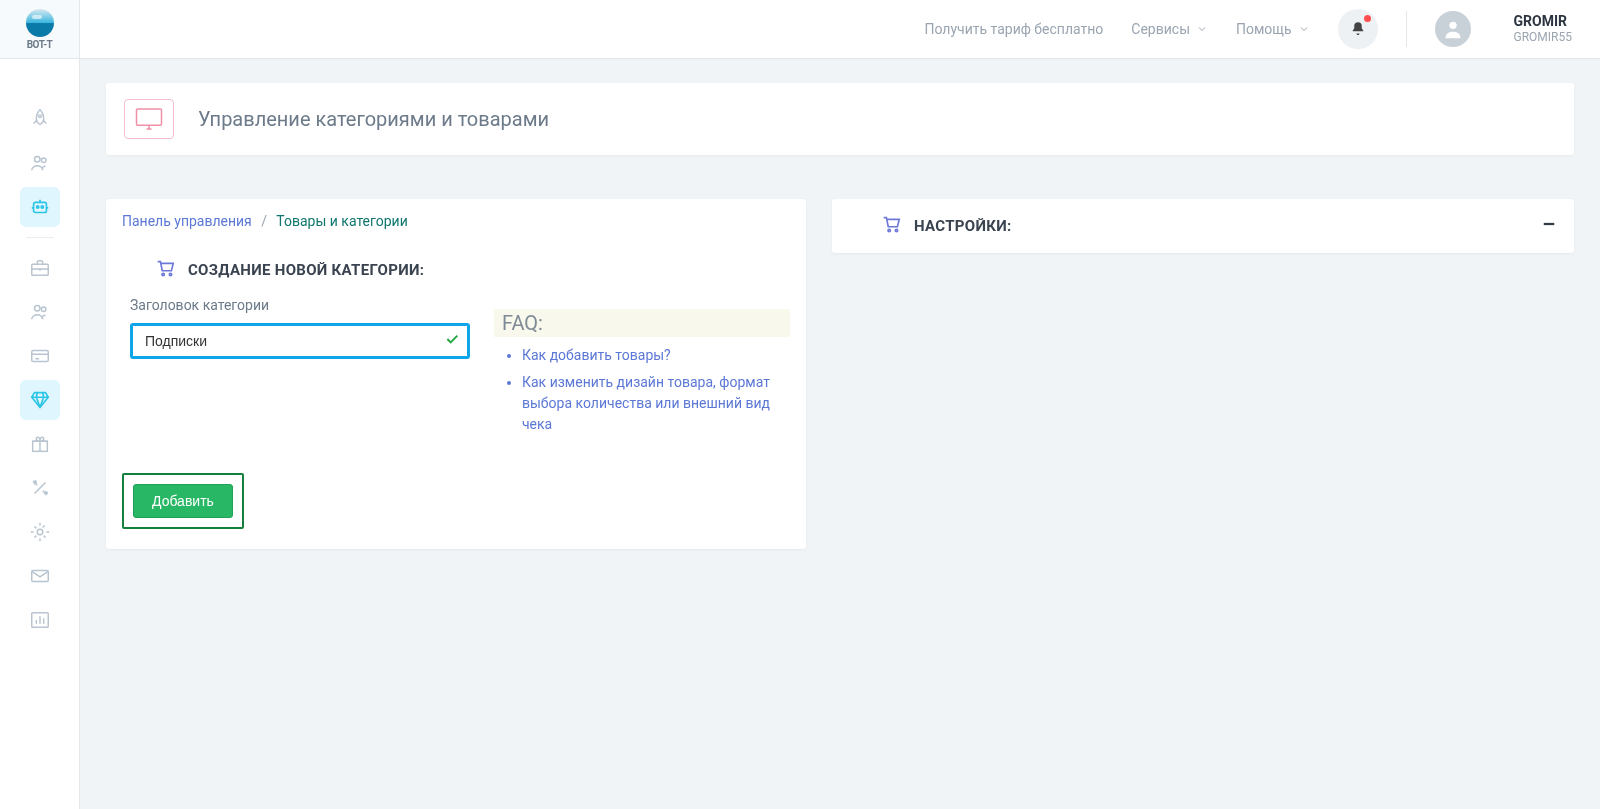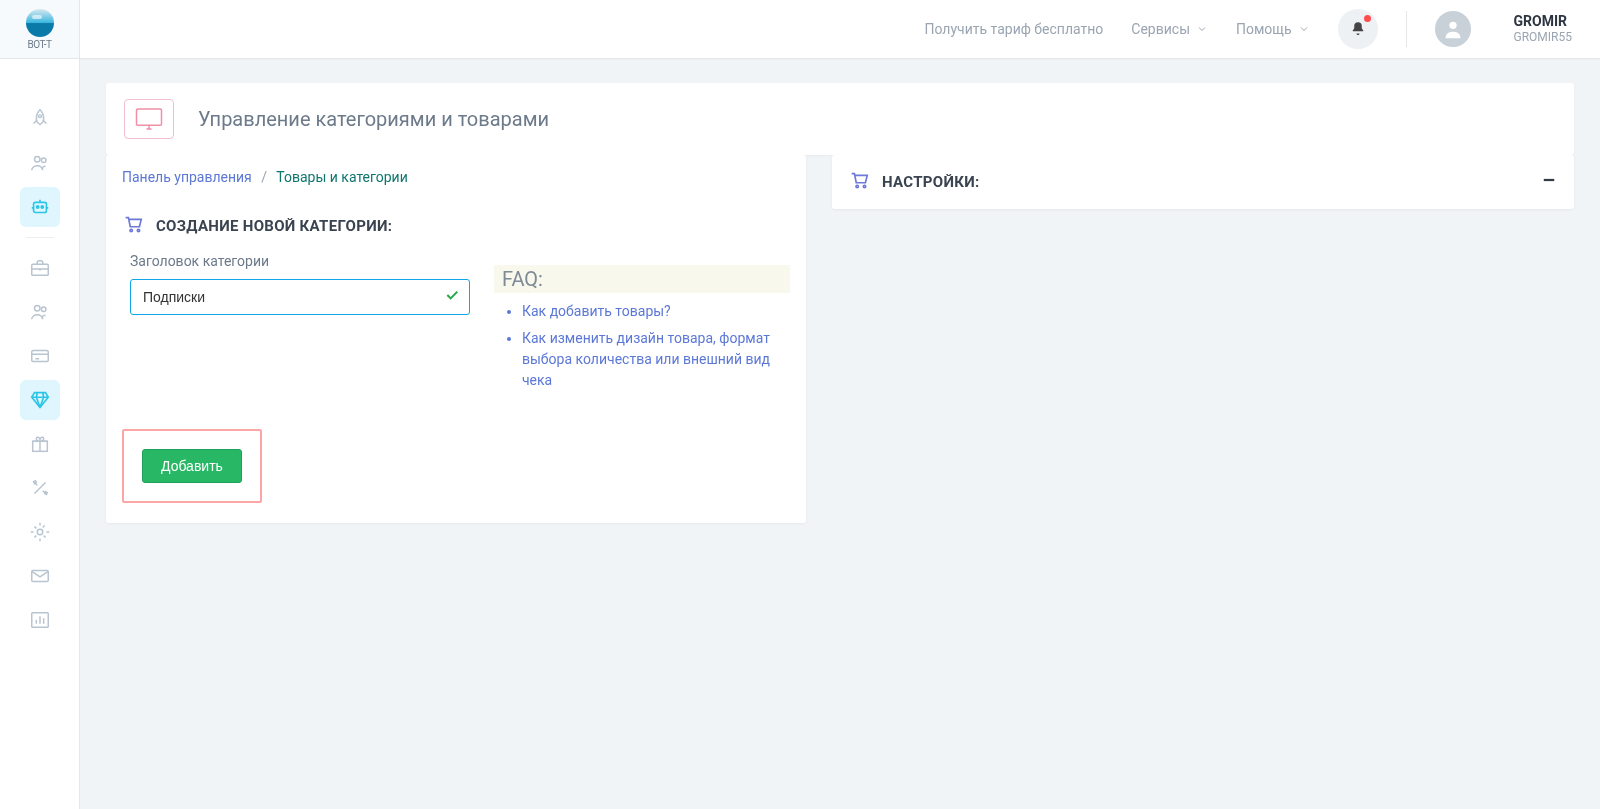--- a/index.html
+++ b/index.html
@@ -6,21 +6,21 @@
     body { font-family: -apple-system, BlinkMacSystemFont, 'Segoe UI', Roboto, sans-serif; background: #f1f4f6; color: #333; }
     
     .app { display: flex; min-height: 809px; }
     
     
     .sidebar { width: 80px; background: #fff; border-right: 1px solid #e5e8eb; display: flex; flex-direction: column; align-items: center; padding-top: 0; }
     .logo-area { width: 100%; height: 59px; display: flex; align-items: center; justify-content: center; background: #f7fafc; border-bottom: 1px solid #e5e8eb; }
     .logo { display: flex; flex-direction: column; align-items: center; }
     .logo-circle { width: 28px; height: 28px; border-radius: 50%; background: linear-gradient(180deg, #d8e8f0 0%, #3fb8e0 48%, #0a7ba8 52%, #0a7ba8 100%); margin-bottom: 2px; position: relative; }
     .logo-circle::after { content: ''; position: absolute; top: 6px; left: 6px; width: 10px; height: 4px; background: #fff; border-radius: 2px; opacity: 0.6; }
-    .logo-text { font-size: 10px; font-weight: 400; color: #2aa5d8; letter-spacing: -0.5px; }
+    .logo-text { font-size: 10px; font-weight: 700; color: #2aa5d8; letter-spacing: -0.5px; }
     .logo-text span { color: #6c7a8a; }
     
     .nav-items { display: flex; flex-direction: column; align-items: center; gap: 4px; padding-top: 40px; width: 100%; }
     .nav-item { width: 40px; height: 40px; display: flex; align-items: center; justify-content: center; border-radius: 6px; cursor: pointer; color: #b8c4d0; }
     .nav-item.active { background: #e0f6ff; color: #2bc5e6; }
     .nav-item svg { width: 22px; height: 22px; }
     
     
     .main { flex: 1; display: flex; flex-direction: column; }
     
@@ -31,56 +31,56 @@
     .bell-dot { position: absolute; top: 6px; right: 7px; width: 7px; height: 7px; background: #ff4d4d; border-radius: 50%; }
     .vsep { width: 1px; height: 36px; background: #e5e8eb; }
     .user-block { display: flex; align-items: center; gap: 10px; cursor: pointer; }
     .avatar { width: 36px; height: 36px; border-radius: 50%; background: #c8d0d8; display: flex; align-items: center; justify-content: center; color: #fff; }
     .user-names { display: flex; flex-direction: column; line-height: 1.2; margin-left: 33px; }
     .user-name { font-weight: 700; font-size: 14px; color: #2c3540; }
     .user-sub { font-size: 12px; color: #9aa5b1; }
     
     
     .content { padding: 24px 26px; }
-    .page-header { display: flex; align-items: center; gap: 24px; background: #fff; border-radius: 3px; padding: 16px 18px; box-shadow: 0 1px 3px rgba(0,0,0,0.04); }
+    .page-header { display: flex; align-items: center; gap: 24px; background: #fff; border-radius: 3px; padding: 16px 18px; margin-bottom: 44px; box-shadow: 0 1px 3px rgba(0,0,0,0.04); }
     .page-header-icon { width: 50px; height: 40px; border: 1px solid #f1c0cc; border-radius: 4px; display: flex; align-items: center; justify-content: center; color: #f08fa6; }
     .page-title { font-size: 20px; color: #6c7a8a; font-weight: 400; }
     
     .panels { display: flex; gap: 26px; align-items: flex-start; }
     
     .panel { background: #fff; border-radius: 3px; box-shadow: 0 1px 3px rgba(0,0,0,0.05); }
     .panel.left { flex: 0 0 700px; }
     .panel.right { flex: 1; }
     
     .breadcrumb { padding: 14px 16px; font-size: 14px; }
     .breadcrumb a { color: #5c78d6; text-decoration: none; cursor: pointer; }
     .breadcrumb .sep { color: #9aa5b1; margin: 0 6px; }
     .breadcrumb .current { color: #0f766e; }
     
-    .panel-head { padding: 14px 16px; display: flex; align-items: center; gap: 12px; }
+    .panel-head { padding: 14px 16px; display: flex; align-items: center; gap: 12px; margin-left: 32px; }
     .panel-head.right-head { justify-content: space-between; }
     .cart-icon { color: #6d78d8; }
     .panel-head h3 { font-size: 15px; font-weight: 700; color: #3a4350; letter-spacing: 0.3px; }
     .collapse-icon { color: #353b44; cursor: pointer; }
     
     .panel-body { padding: 0 16px 20px 24px; display: flex; gap: 24px; }
     .form-col { flex: 0 0 340px; }
     .faq-col { flex: 1; }
     
     .form-label { font-size: 14px; color: #6c7a8a; margin-bottom: 10px; display: block; }
     .input-wrap { position: relative; }
-    .text-input { width: 100%; height: 36px; border: 1px solid #0ea5e9; border-radius: 3px; padding: 0 12px; font-size: 14px; color: #333; outline: none; }
+    .text-input { width: 100%; height: 36px; border: 3px solid #0ea5e9; border-radius: 3px; padding: 0 12px; font-size: 14px; color: #333; outline: none; }
     .valid-check { position: absolute; right: 10px; top: 50%; transform: translateY(-50%); color: #28a745; }
     
     .faq-title { font-size: 20px; color: #7e8a96; background: #f9f8ec; padding: 2px 8px; display: inline-block; width: 100%; margin-top: 12px; }
     .faq-list { padding: 8px 0 0 28px; }
     .faq-list li { font-size: 14px; color: #5c78d6; margin-bottom: 6px; line-height: 1.5; cursor: pointer; }
     
     .panel-footer { padding: 12px 16px 20px 16px; }
-    .btn-highlight { border: 2px solid #fca5a5; padding: 18px; border-radius: 2px; display: inline-block; }
+    .btn-highlight { border: 2px solid #15803d; padding: 9px; border-radius: 2px; display: inline-block; }
     .btn-add { background: #28b765; border: 1px solid #1fa15a; color: #fff; font-size: 14px; font-weight: 500; padding: 8px 18px; border-radius: 3px; cursor: pointer; }
     
     .chev { display: inline-block; }
     
     .sidebar-sep { width: 28px; height: 1px; background: #eceff2; margin: 6px 0; }
   </style>
 </head>
 <body>
 
 <div class="app">

